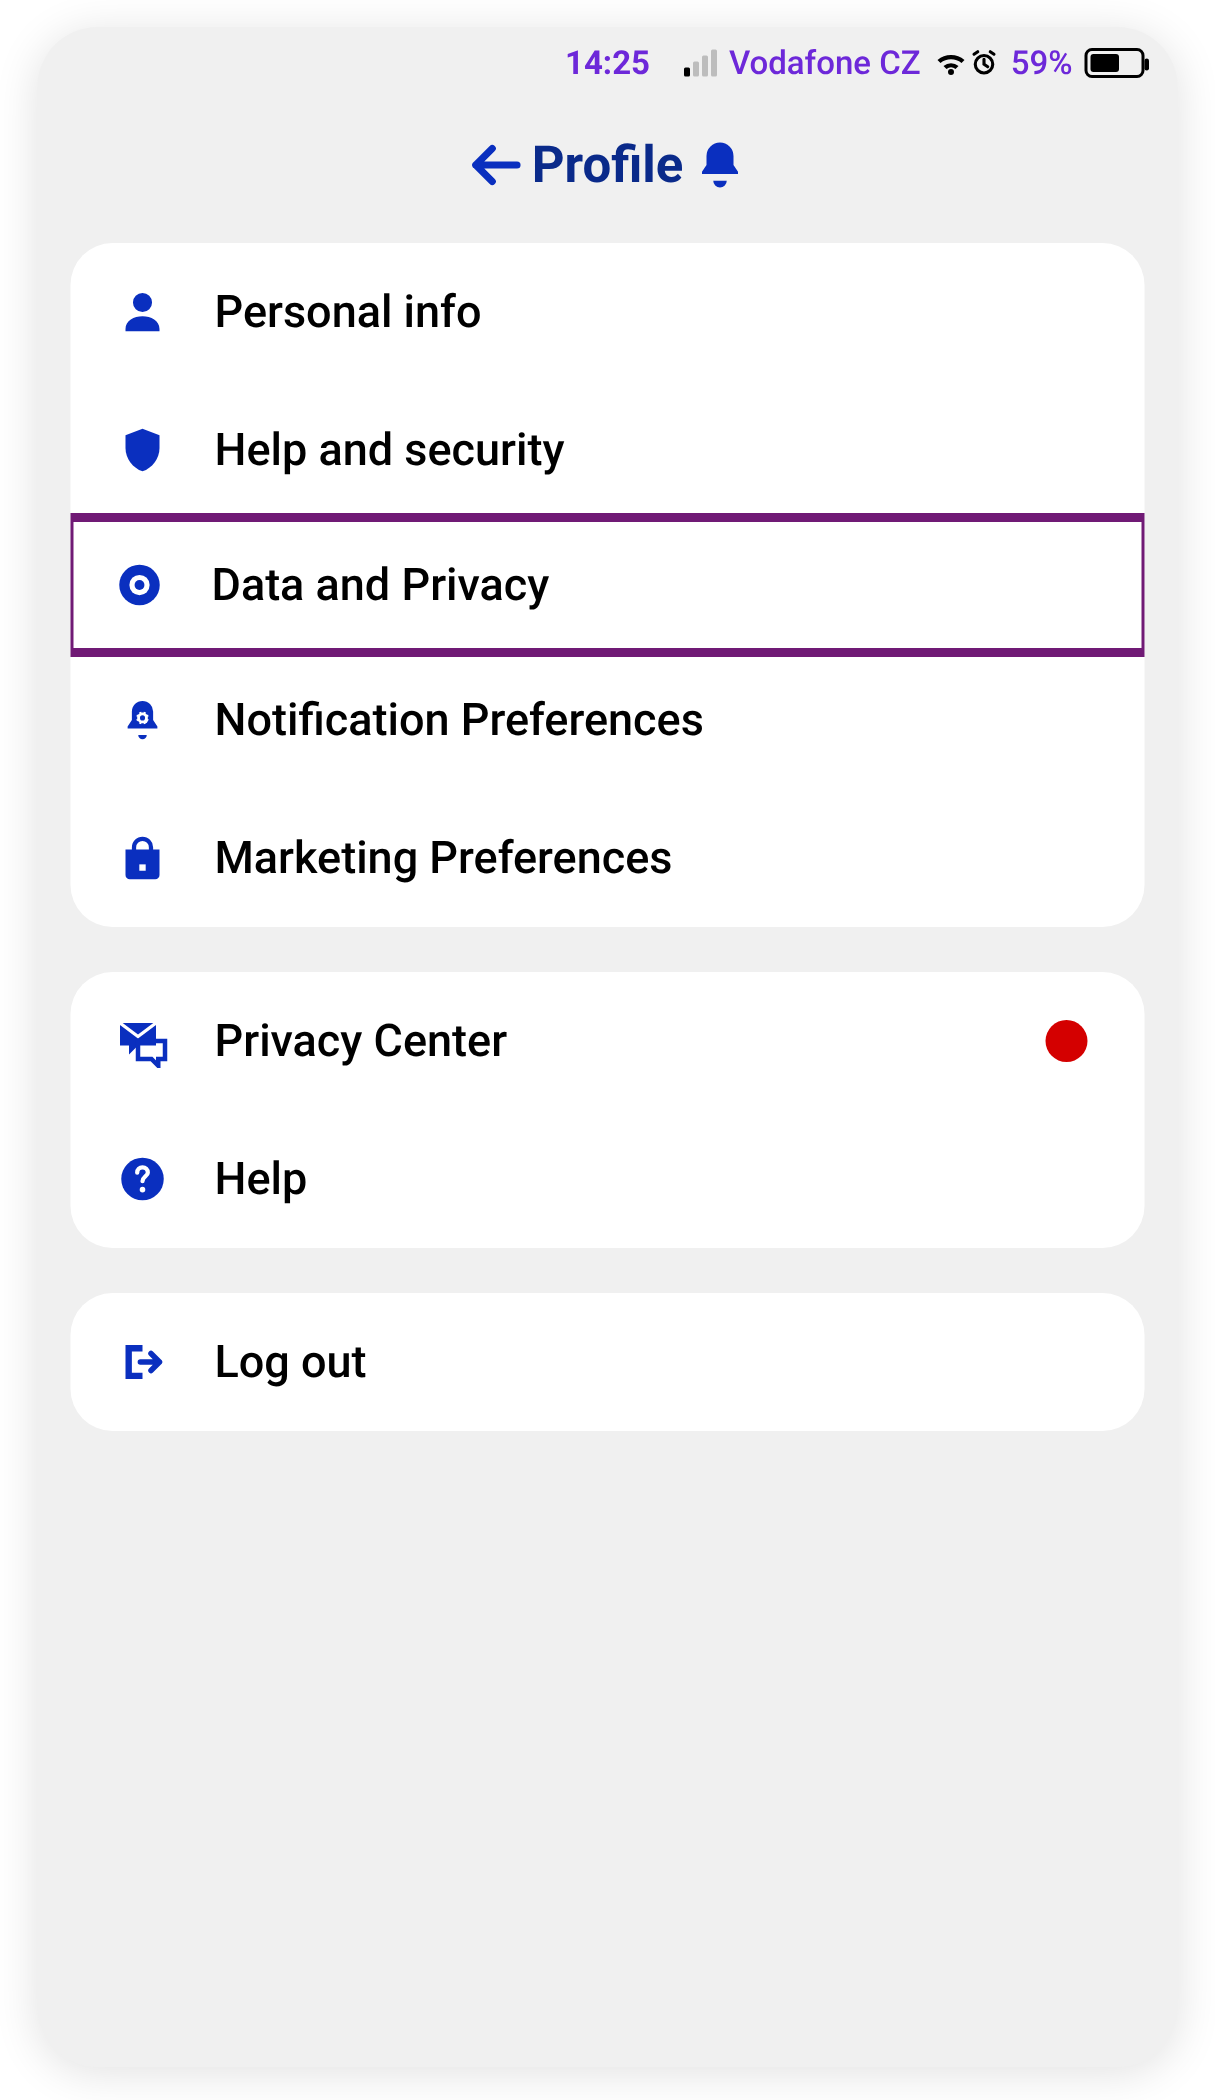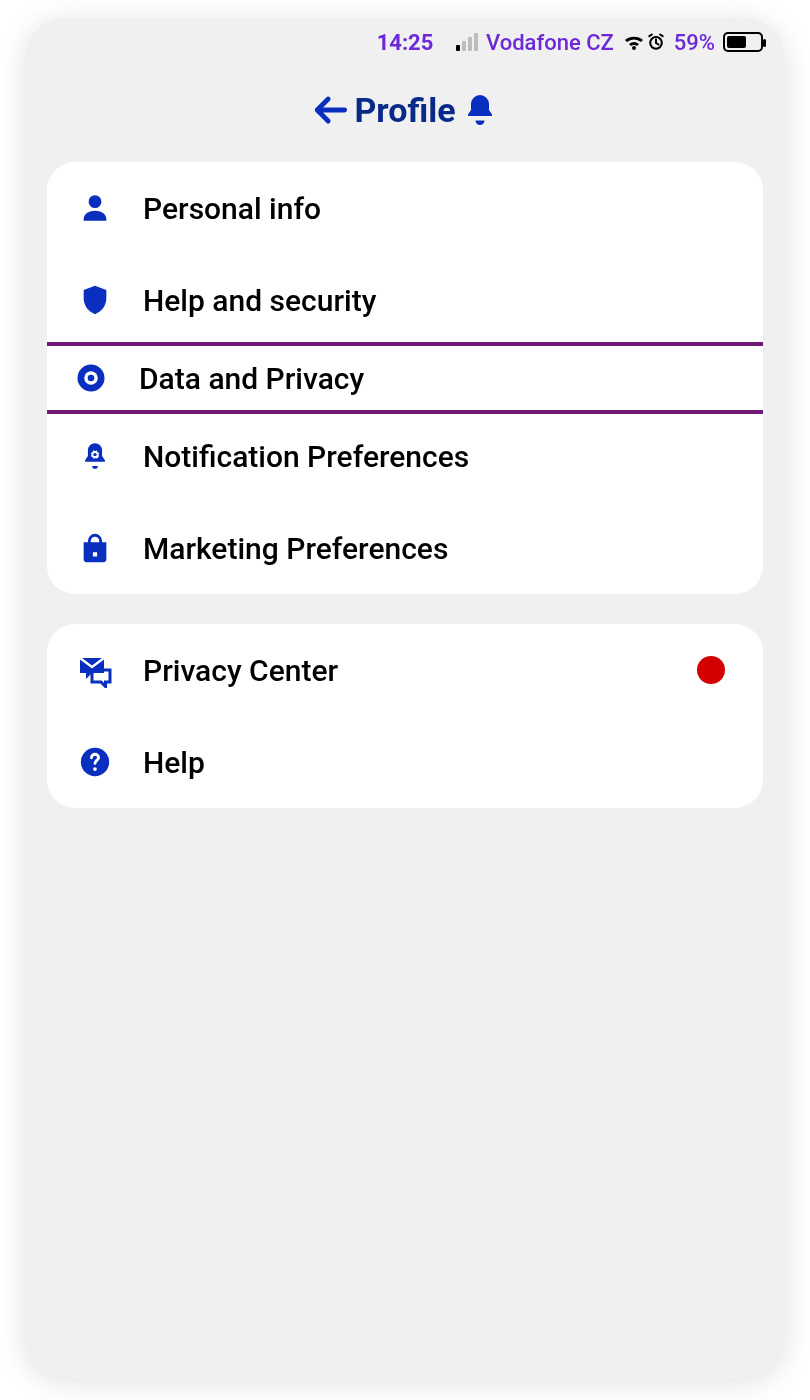--- a/index.html
+++ b/index.html
@@ -85,24 +85,24 @@
   .row-label {
     font-size: 30px;
     font-weight: 500;
     color: #000;
     flex: 1;
   }
   .row-icon {
     width: 40px; height: 40px; display:flex; align-items:center; justify-content:center; flex-shrink:0;
   }
   .highlight {
-    border: 4px solid #701a75;
+    border: 6px solid #701a75;
     border-radius: 4px;
     margin: -4px -4px;
-    padding: 12px 24px;
+    padding: 22px 24px;
   }
   .notif-dot {
     width: 28px; height: 28px; background: #d40000; border-radius: 50%; margin-right: 10px;
   }
   svg { display:block; }
 </style>
 </head>
 <body>
 
 <div class="device">
@@ -222,16 +222,27 @@
                 <circle cx="12" cy="12" r="10" fill="#0a2fbf"></circle>
                 <path d="M9.5 9a2.5 2.5 0 115 0c0 1.5-2.5 2-2.5 4" stroke="#fff" stroke-width="2" fill="none" stroke-linecap="round"></path>
                 <circle cx="12" cy="17" r="1.3" fill="#fff"></circle>
               </svg>
           </span>
           <span class="row-label">Help</span>
         </div>
       </div>
 
 
+      <div class="card">
+        <div class="row">
+          <span class="row-icon">
+            <svg width="34" height="34" viewBox="0 0 24 24">
+                <path d="M4 4h8v3H7v10h5v3H4V4z" fill="#0a2fbf"></path>
+                <path d="M11 12h9m0 0l-4-4m4 4l-4 4" stroke="#0a2fbf" stroke-width="2.6" fill="none" stroke-linecap="round" stroke-linejoin="round"></path>
+              </svg>
+          </span>
+          <span class="row-label">Log out</span>
+        </div>
+      </div>
 
     </div>
   </div>
 </div>
 
 </body></html>

